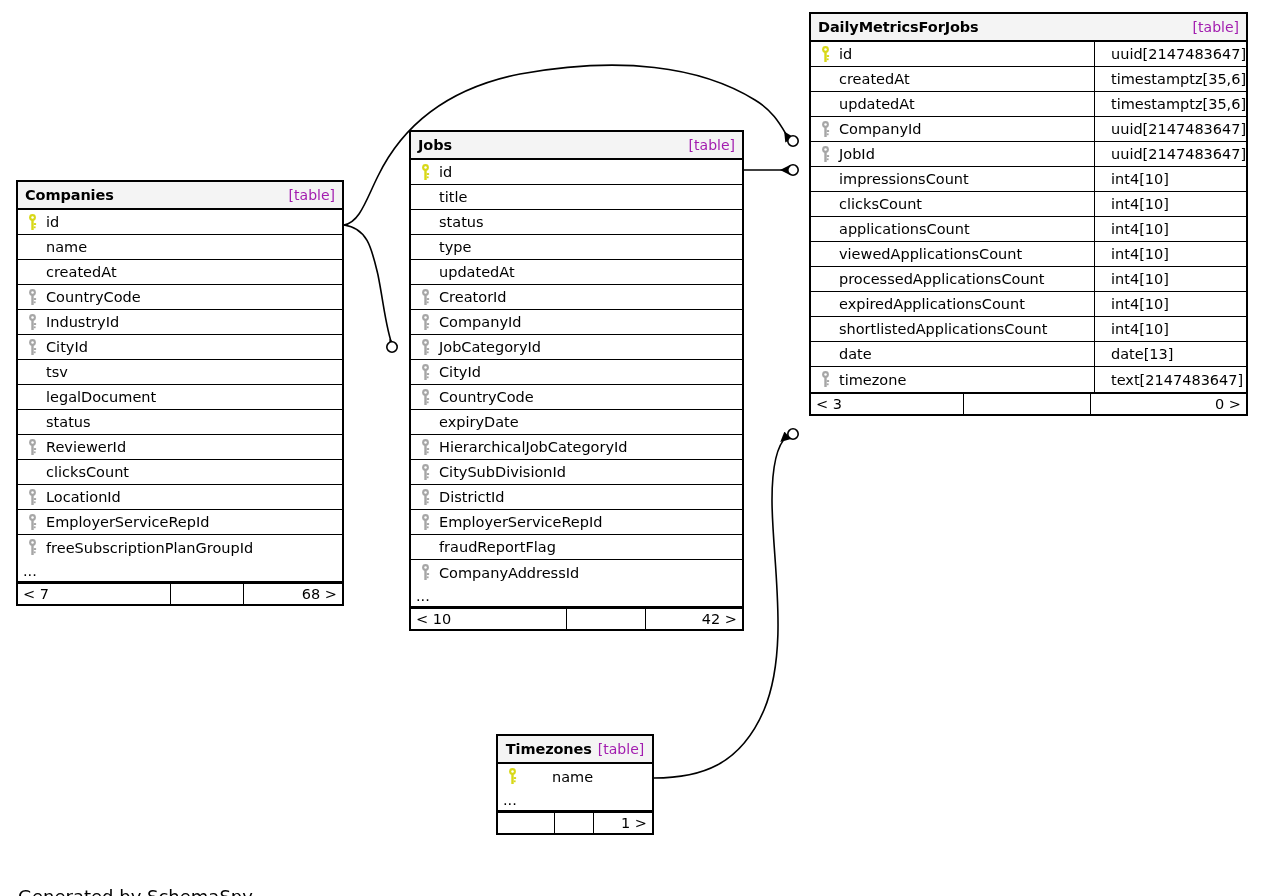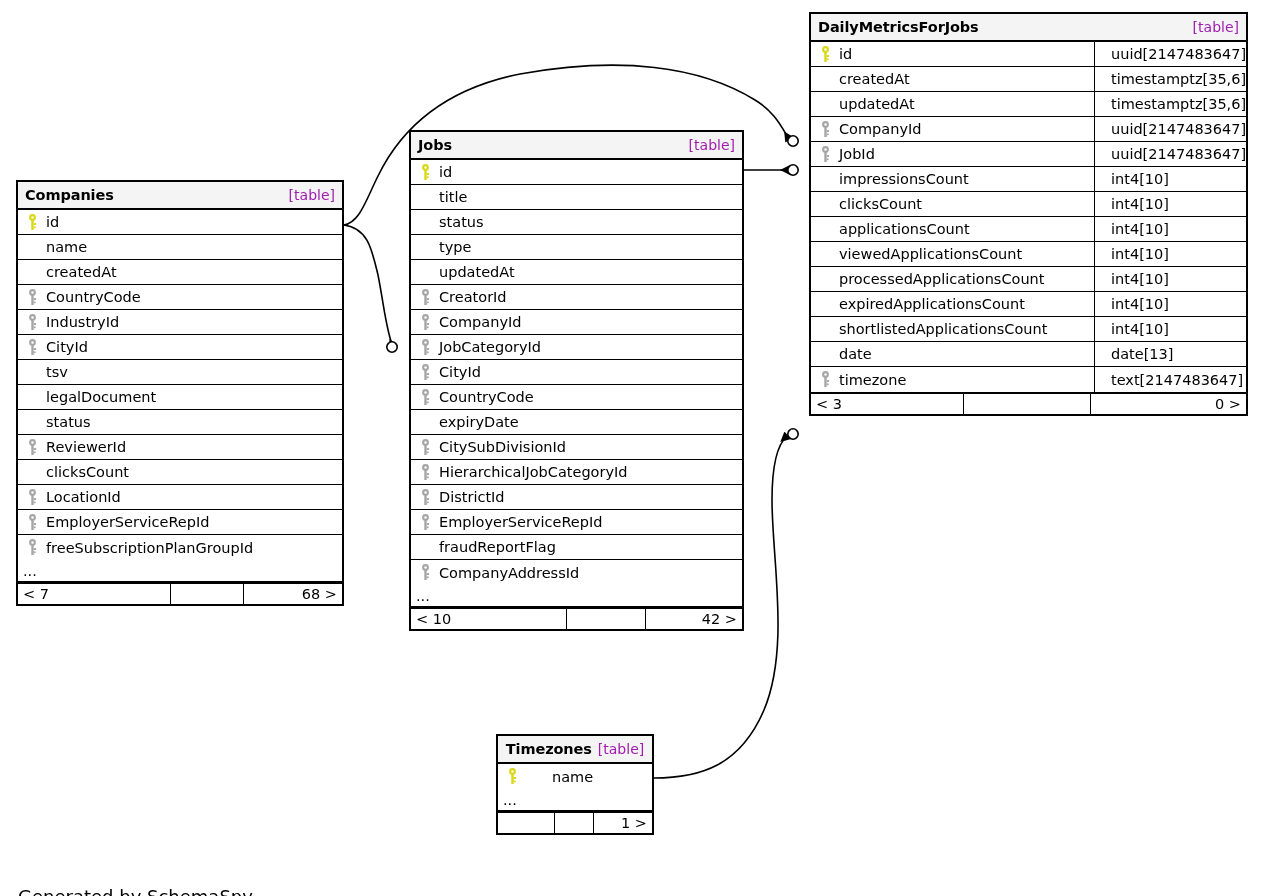--- a/index.html
+++ b/index.html
@@ -467,35 +467,35 @@
           <div class="col-name">
             <span class="keycell">
               <svg width="9" height="17" viewBox="0 0 9 17">
                 <circle cx="4.5" cy="3.4" r="3.4" fill="#a6a6a6"></circle>
                 <circle cx="4.5" cy="3.4" r="1.25" fill="#ffffff"></circle>
                 <rect x="3.3" y="5.6" width="2.4" height="10.4" fill="#a6a6a6"></rect>
                 <rect x="5.7" y="9.1" width="2.4" height="1.9" fill="#a6a6a6"></rect>
                 <rect x="5.7" y="12.4" width="1.9" height="1.8" fill="#a6a6a6"></rect>
               </svg>
             </span>
+            <span class="colname-txt">HierarchicalJobCategoryId</span>
+          </div>
+        </div>
+        <div class="row">
+          <div class="col-name">
+            <span class="keycell">
+              <svg width="9" height="17" viewBox="0 0 9 17">
+                <circle cx="4.5" cy="3.4" r="3.4" fill="#a6a6a6"></circle>
+                <circle cx="4.5" cy="3.4" r="1.25" fill="#ffffff"></circle>
+                <rect x="3.3" y="5.6" width="2.4" height="10.4" fill="#a6a6a6"></rect>
+                <rect x="5.7" y="9.1" width="2.4" height="1.9" fill="#a6a6a6"></rect>
+                <rect x="5.7" y="12.4" width="1.9" height="1.8" fill="#a6a6a6"></rect>
+              </svg>
+            </span>
             <span class="colname-txt">CitySubDivisionId</span>
-          </div>
-        </div>
-        <div class="row">
-          <div class="col-name">
-            <span class="keycell">
-              <svg width="9" height="17" viewBox="0 0 9 17">
-                <circle cx="4.5" cy="3.4" r="3.4" fill="#a6a6a6"></circle>
-                <circle cx="4.5" cy="3.4" r="1.25" fill="#ffffff"></circle>
-                <rect x="3.3" y="5.6" width="2.4" height="10.4" fill="#a6a6a6"></rect>
-                <rect x="5.7" y="9.1" width="2.4" height="1.9" fill="#a6a6a6"></rect>
-                <rect x="5.7" y="12.4" width="1.9" height="1.8" fill="#a6a6a6"></rect>
-              </svg>
-            </span>
-            <span class="colname-txt">HierarchicalJobCategoryId</span>
           </div>
         </div>
         <div class="row">
           <div class="col-name">
             <span class="keycell">
               <svg width="9" height="17" viewBox="0 0 9 17">
                 <circle cx="4.5" cy="3.4" r="3.4" fill="#a6a6a6"></circle>
                 <circle cx="4.5" cy="3.4" r="1.25" fill="#ffffff"></circle>
                 <rect x="3.3" y="5.6" width="2.4" height="10.4" fill="#a6a6a6"></rect>
                 <rect x="5.7" y="9.1" width="2.4" height="1.9" fill="#a6a6a6"></rect>

